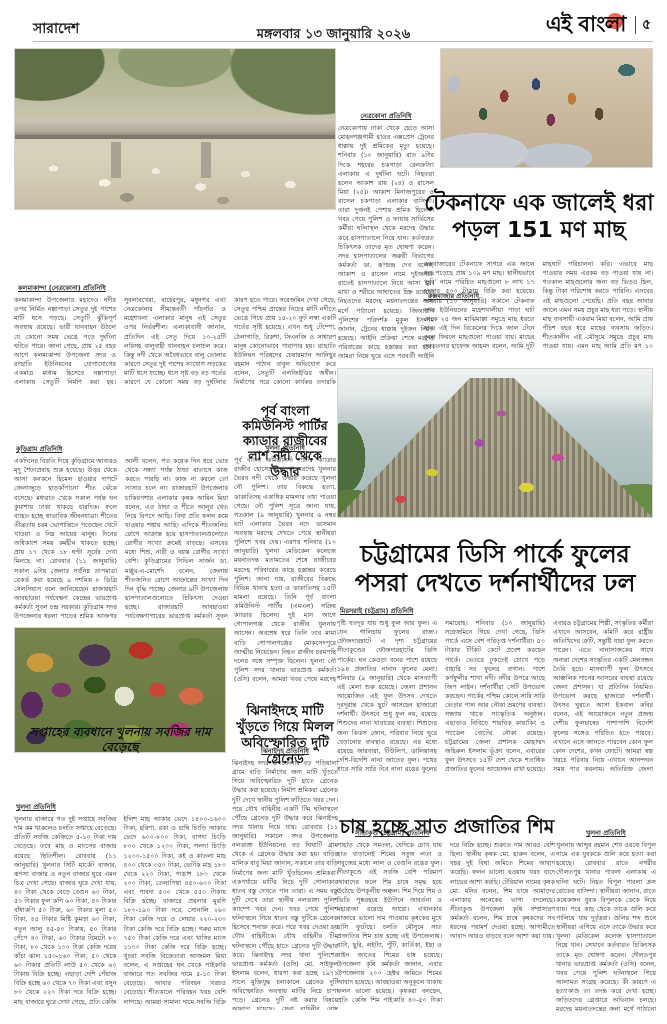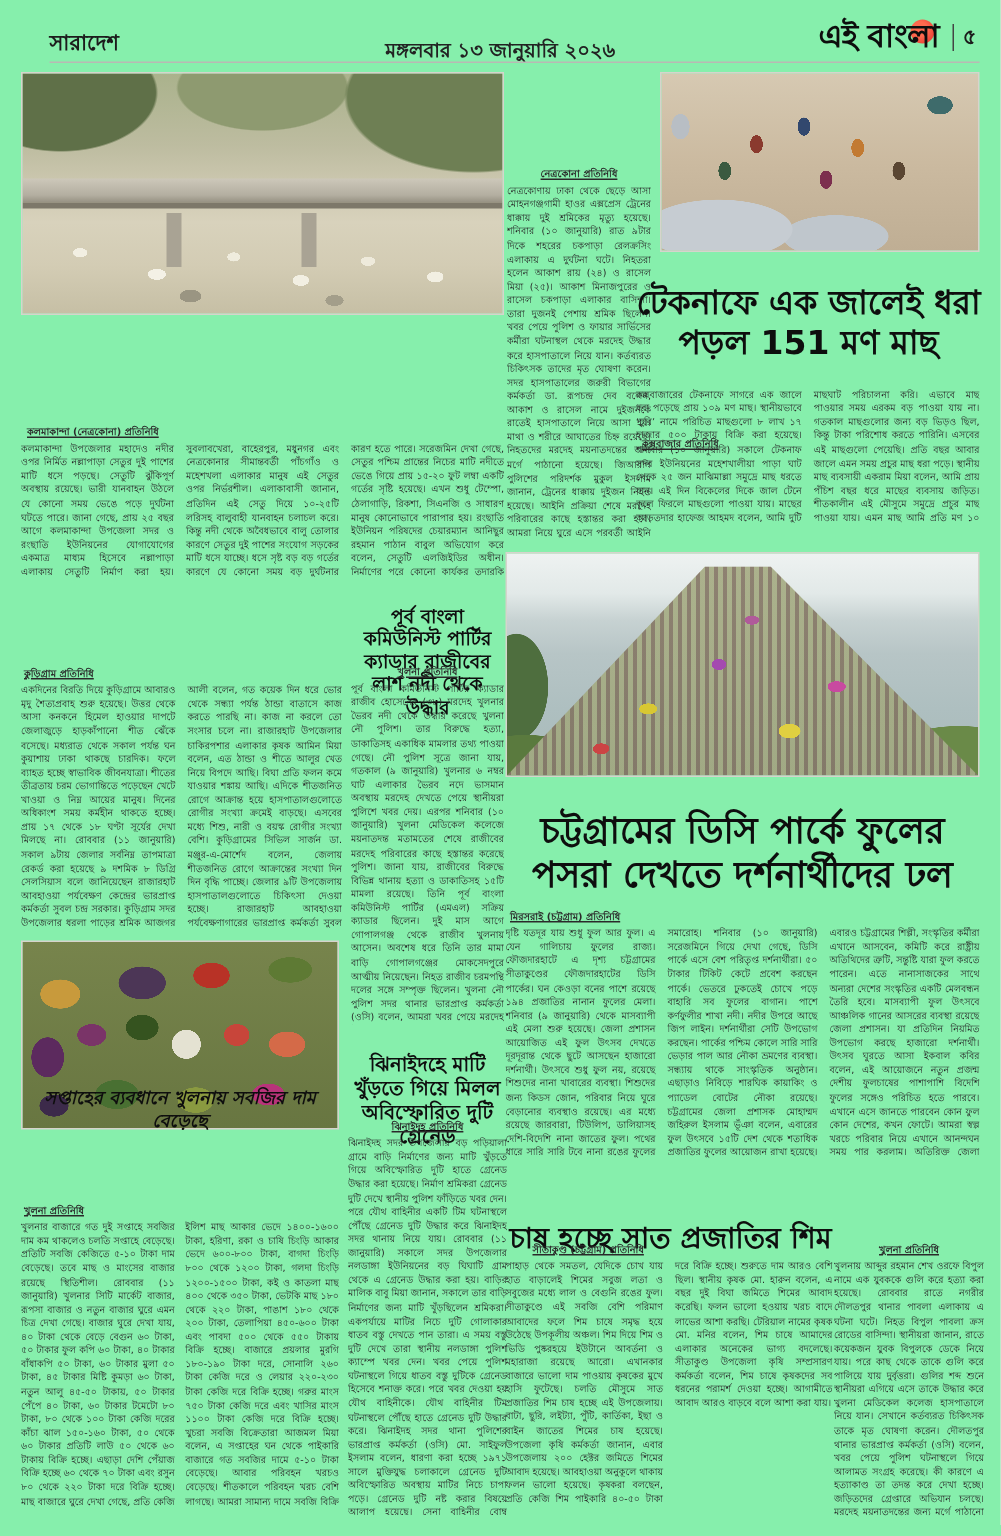--- a/index.html
+++ b/index.html
@@ -1,16 +1,16 @@
 <!DOCTYPE html>
 <html><head>
 <meta charset="utf-8">
 <style>
   html,body{margin:0;padding:0;background:#e8e8e4;}
-  .page{position:relative;width:667px;height:1024px;margin:0 auto;background:#86efac;
+  .page{position:relative;width:667px;height:1024px;margin:0 auto;background:#ffffff;
         font-family:"DejaVu Sans","Liberation Sans",sans-serif;color:#1c1c1c;overflow:hidden;}
   
   .hdr-section{position:absolute;left:33px;top:17px;font-size:14px;font-weight:bold;}
   .hdr-date{position:absolute;left:0;right:0;top:24px;text-align:center;font-size:13px;font-weight:bold;color:#222;}
   .hdr-logo-wrap{position:absolute;right:16px;top:10px;height:30px;display:flex;align-items:center;}
   .hdr-sun{position:absolute;right:28px;top:3px;width:16px;height:16px;border-radius:50%;
            background:radial-gradient(circle at 40% 40%, #ff6a4e 0 35%, #e02a2a 100%);z-index:1;}
   .hdr-logo{position:relative;z-index:2;font-size:21px;font-weight:bold;letter-spacing:-0.5px;color:#0d0d0d;}
   .hdr-divider{width:1px;height:18px;background:#444;margin:0 6px 0 9px;}
   .hdr-pagenum{font-size:14px;font-weight:bold;}

